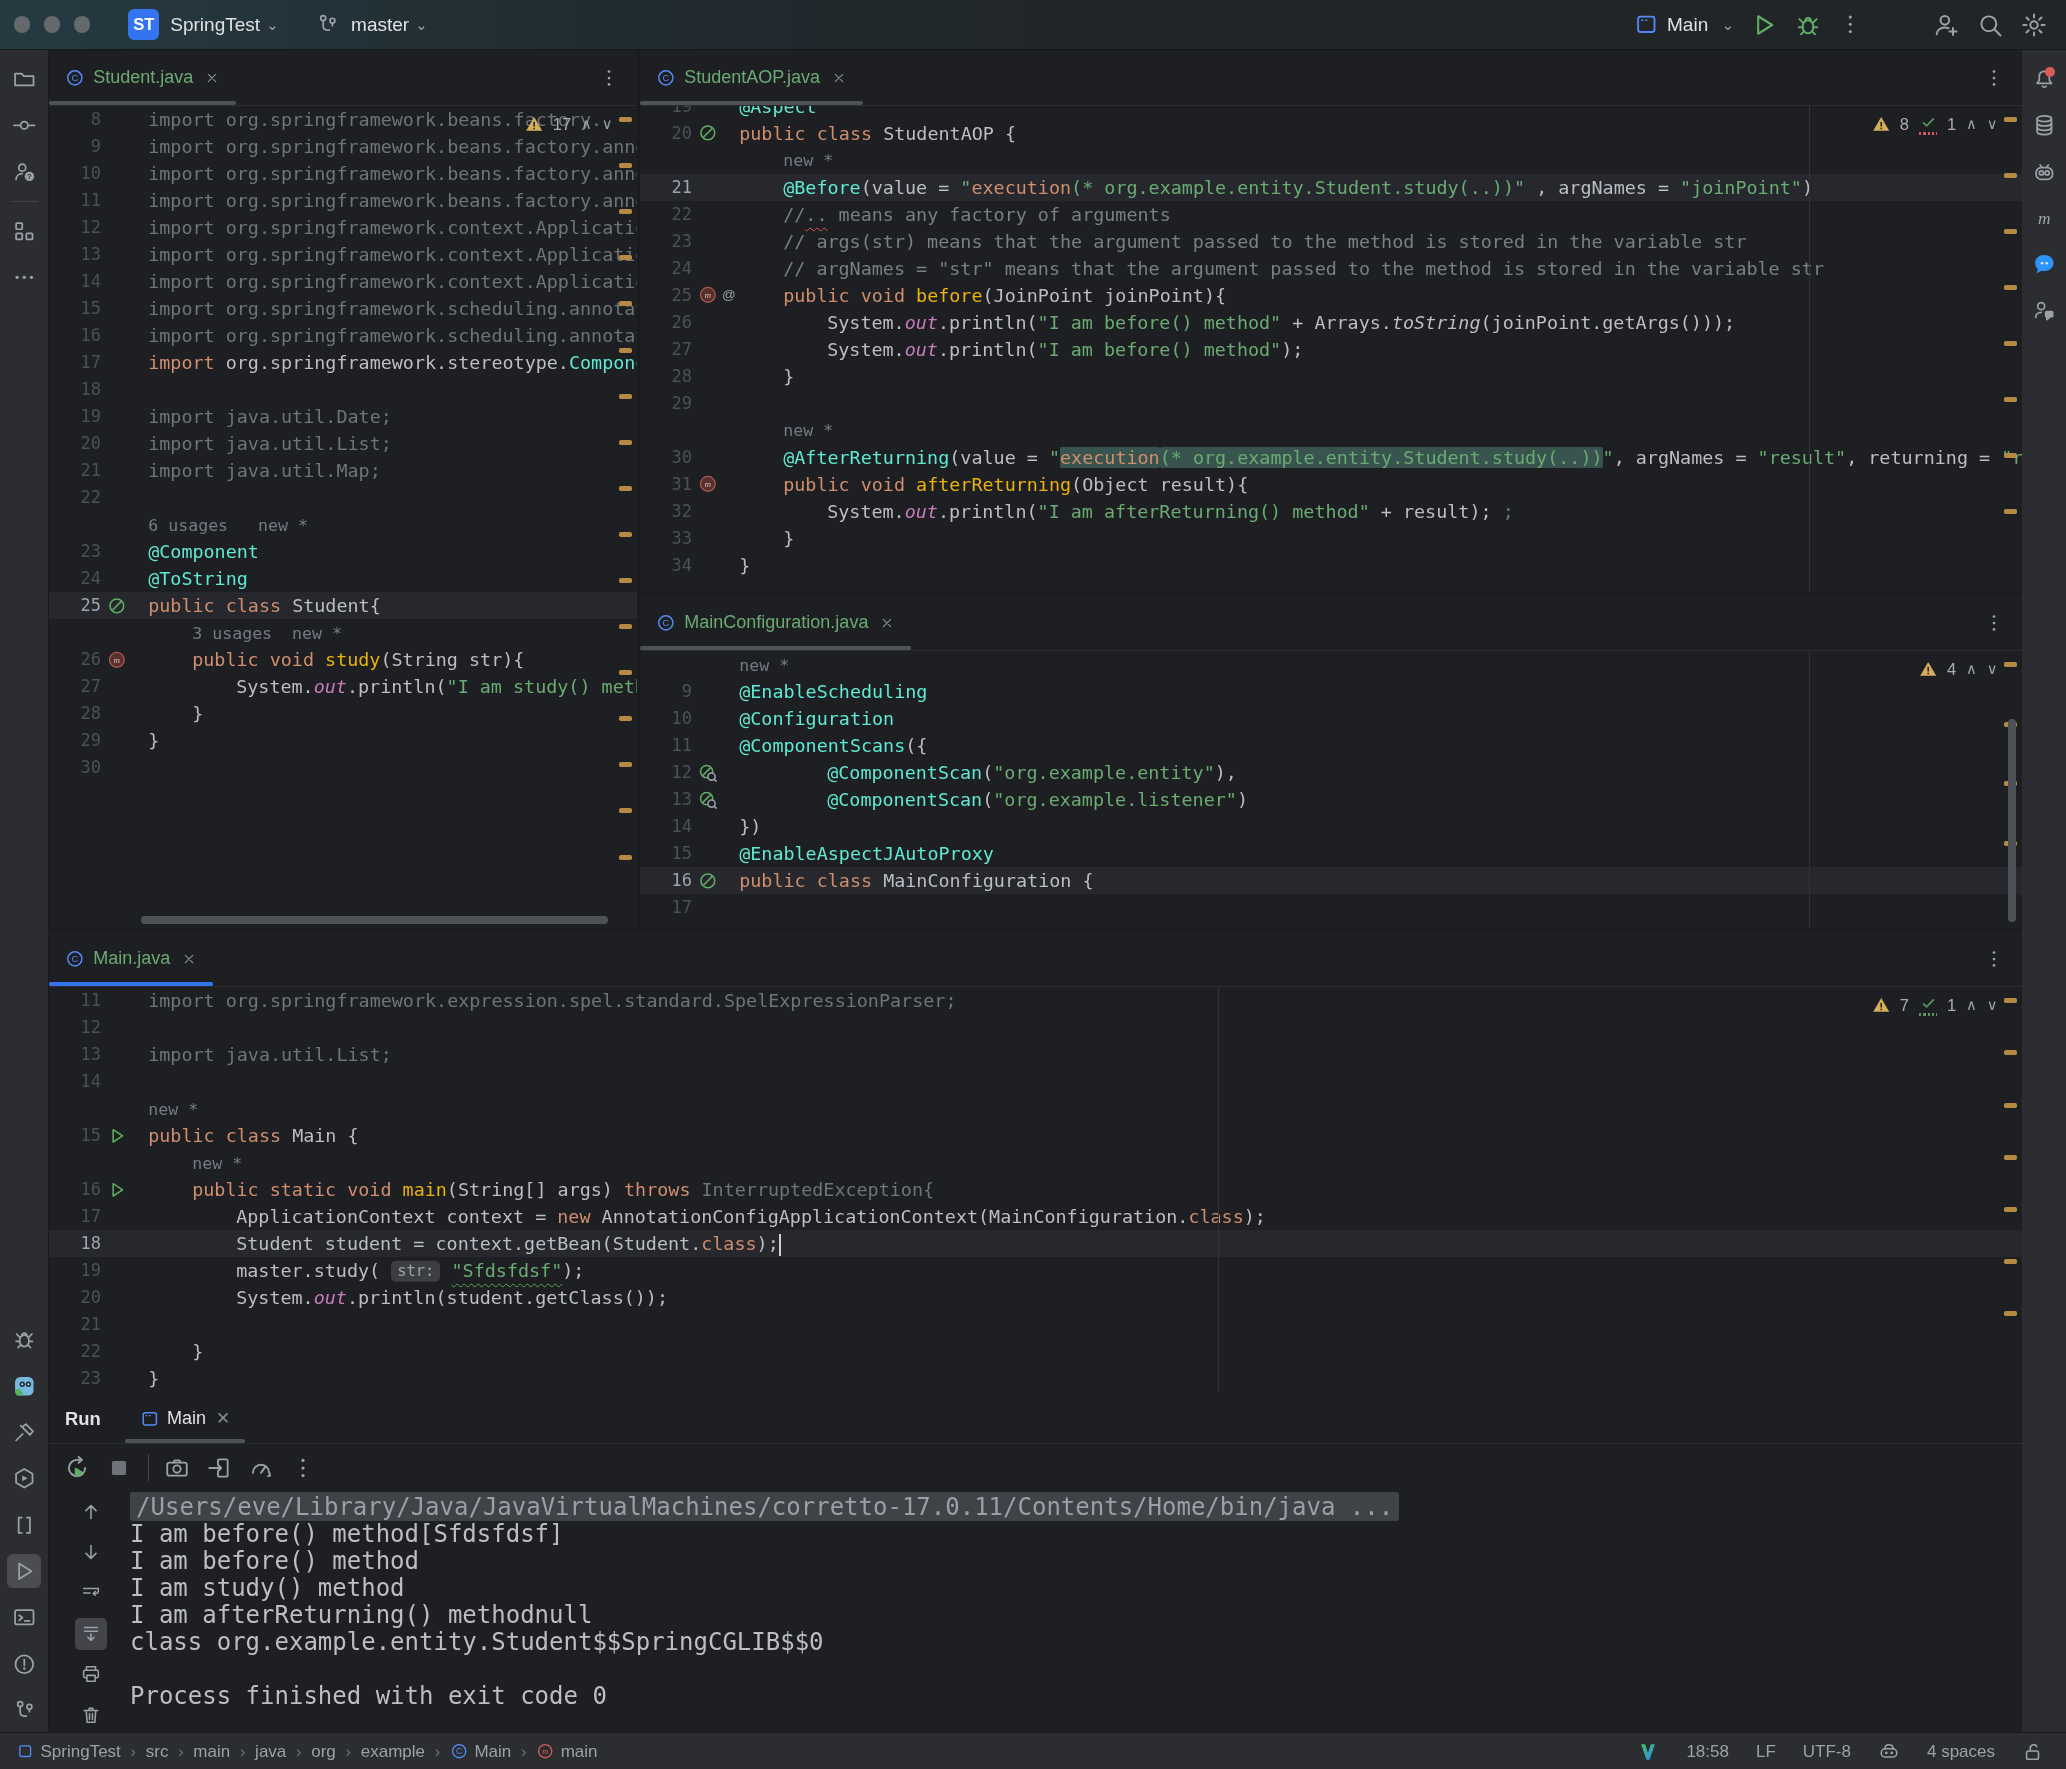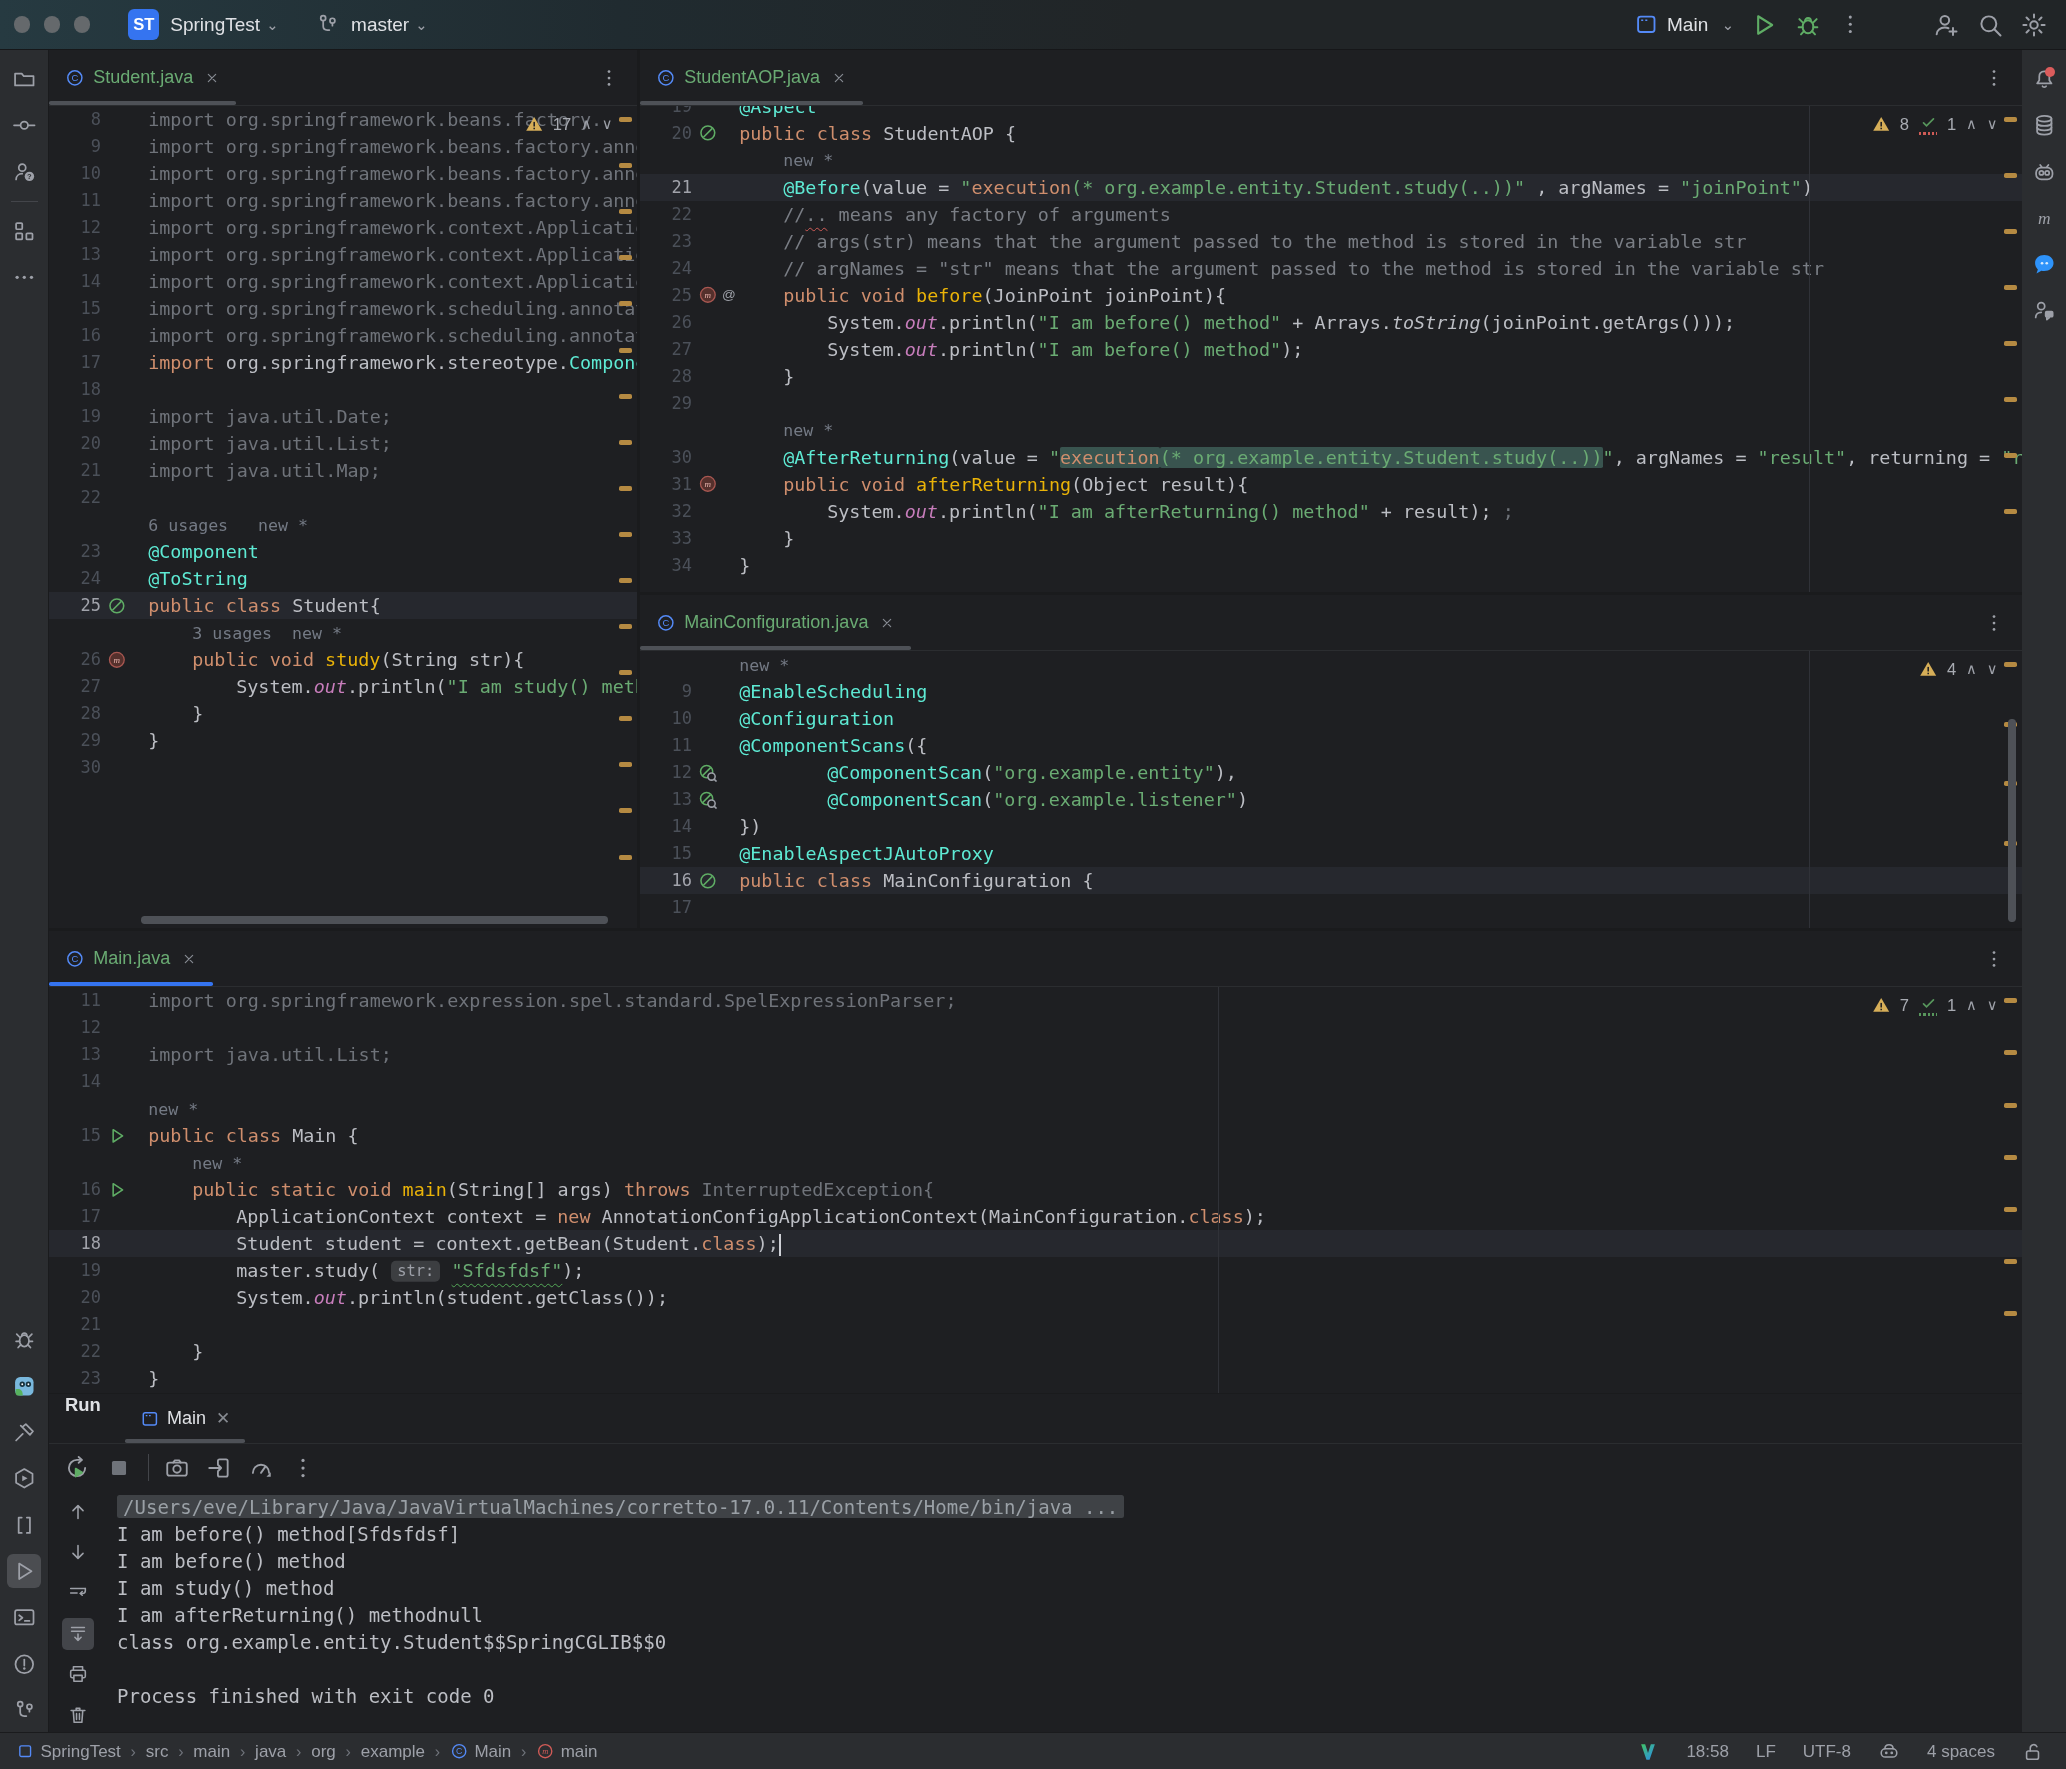--- a/index.html
+++ b/index.html
@@ -81,29 +81,29 @@
   .wave{width:18.4px;height:3.1px;margin-top:1.2px;}
   .wchev{color:#9da0a8;font-size:14.7px;}
 
   .guide{position:absolute;top:0;bottom:0;width:0.6px;background:#303238;}
   .stripe-mark{position:absolute;width:13.5px;height:4.9px;border-radius:1.8px;background:#b58a42;right:4.9px;}
   .hthumb{position:absolute;height:8px;border-radius:3.7px;background:#4e5157;}
   .vthumb{position:absolute;width:8px;border-radius:3.7px;background:#4e5157;}
 
   
   #run-panel{position:absolute;left:49px;top:1394px;width:1973px;height:338px;background:#1e1f22;}
-  #run-header{height:49px;display:flex;border-bottom:0.6px solid #2b2d30;}
+  #run-header{height:49px;display:flex;align-items:center;border-bottom:0.6px solid #2b2d30;}
   #run-title{color:#dfe1e5;font-size:18.4px;font-weight:bold;padding-left:16px;}
   #run-tab{position:relative;height:100%;display:flex;align-items:center;gap:7.4px;padding:0 14.7px;margin-left:24.6px;}
   #run-tab .tab-label{color:#dfe1e5;}
   #run-toolbar{height:47px;display:flex;align-items:center;gap:16px;padding-left:14.7px;}
   #run-toolbar .icn{width:26px;height:26px;}
   .tool-sep{width:0.6px;height:27px;background:#43454a;}
   #console{position:relative;height:calc(100% - 97px);font-family:"DejaVu Sans Mono","Liberation Mono",monospace;
-    font-size:19px;line-height:27px;color:#bcbec4;}
+    font-size:24px;line-height:27px;color:#bcbec4;margin-left:13px;}
   #console-gutter{position:absolute;left:0;top:0;width:57px;height:100%;display:flex;flex-direction:column;align-items:center;gap:8.6px;padding-top:4.9px;}
   #console-gutter .cbtn{width:32px;height:32px;border-radius:4.9px;display:flex;align-items:center;justify-content:center;}
   #console-gutter .cbtn.sel{background:#43454a;}
   #console-gutter .icn{width:22px;height:22px;}
   #console-text{margin-left:68px;padding-top:2.5px;white-space:pre;}
   .con-row{height:27px;}
   .con-chip{background:#3f4246;color:#9aa0a6;border-radius:2.5px;padding:0.6px 6.1px;}
 
   
   #statusbar{position:absolute;left:0;top:1732px;width:2066px;height:37px;background:#2b2d30;

